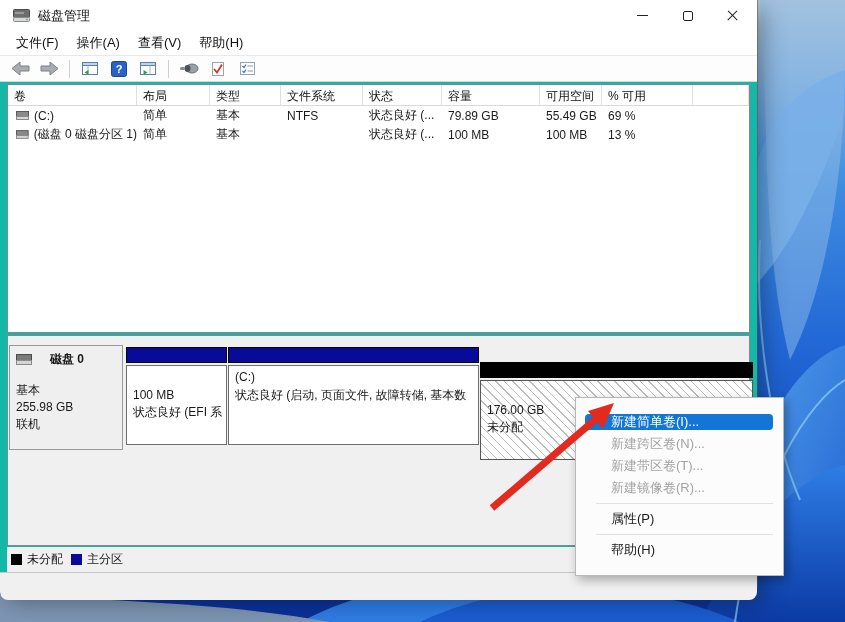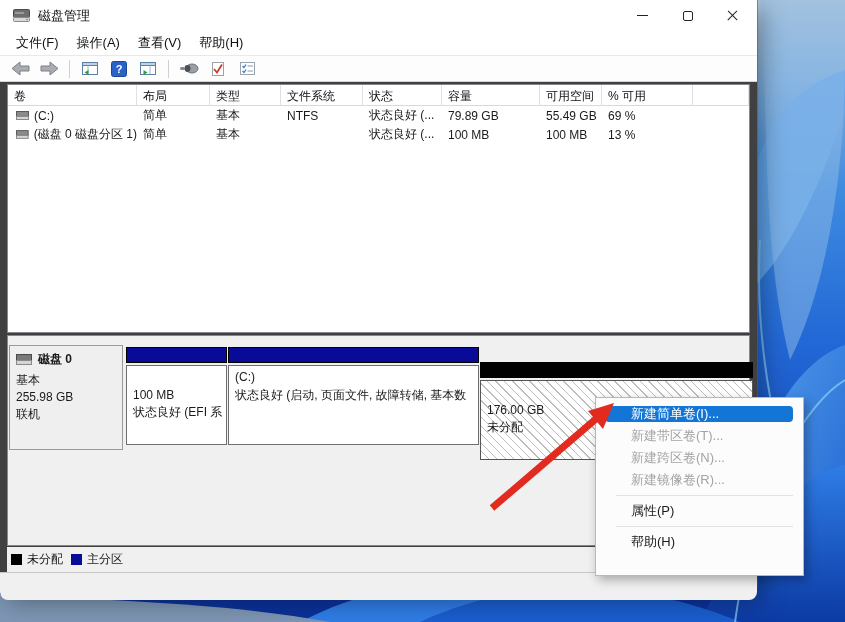--- a/index.html
+++ b/index.html
@@ -4,21 +4,21 @@
 <style>
   * { margin:0; padding:0; box-sizing:border-box; }
   html,body { width:845px; height:622px; overflow:hidden; }
   body { font-family:"Liberation Sans","DejaVu Sans",sans-serif; font-size:12px; color:#1a1a1a; }
   .screen { position:relative; width:845px; height:622px; overflow:hidden; background:#0a2f96; }
 
   
   .wallpaper { position:absolute; inset:0; z-index:0; }
 
   
-  .window { position:absolute; left:0; top:0; width:757px; height:592px; background:#404040;
+  .window { position:absolute; left:0; top:0; width:757px; height:592px; background:#14b8a6;
             z-index:1; border-radius:0 0 8px 8px;
             box-shadow:0 0 0 1px rgba(90,90,90,.55), 6px 10px 24px rgba(0,0,0,.35);padding-left:16px; }
 
   .titlebar { position:absolute; left:0; top:0; width:100%; height:31px; background:#fff;
               display:flex; align-items:center; border-radius:0; }
   .title-icon { margin-left:13px; width:17px; height:15px; }
   .title-text { margin-left:8px; font-size:13px; color:#111; }
   .win-controls { position:absolute; right:2px; top:0; height:31px; display:flex; }
   .ctl { width:45px; height:31px; display:flex; align-items:center; justify-content:center; cursor:default; }
   .glyph-min { width:11px; height:1px; background:#222; }
@@ -47,21 +47,21 @@
            font-size:12px; color:#111; white-space:nowrap; overflow:hidden; background:#fff; }
   .vt-row { height:19px; align-items:center; }
   .bcell { padding-left:6px; white-space:nowrap; overflow:hidden; font-size:12px; }
   .vol-cell { display:flex; align-items:center; gap:5px; padding-left:8px; }
 
   
   .bottom-pane { position:absolute; left:7px; top:335px; width:743px; height:211px; background:#f0f0f0;
                  border:1px solid #828790; }
   .disk-info { position:absolute; left:1px; top:9px; width:114px; height:105px; background:#efefef;
                border:1px solid #9a9a9a; padding:5px 6px; line-height:17px; font-size:12px; }
-  .disk-title { display:flex; align-items:center; gap:6px; font-weight:bold; margin-bottom:4px; }
+  .disk-title { display:flex; align-items:center; gap:18px; font-weight:bold; margin-bottom:14px; }
   .part { position:absolute; top:11px; height:102px; }
   .p1 { left:118px; width:101px; }
   .p2 { left:220px; width:251px; }
   .p3 { left:472px; width:273px;margin-top:15px; }
   .pbar { height:16px; border:1px solid #000; }
   .pbody { margin-top:2px; height:80px; background:#fff; border:1px solid #6e6e6e;
            padding:3px 6px; font-size:12px; line-height:17.5px; overflow:hidden; white-space:nowrap; }
   .pbody.hatch { background:repeating-linear-gradient(45deg,#ffffff 0px,#ffffff 5px,#bdbdbd 5px,#bdbdbd 6px);
                  border:1px solid #555; }
   .pline { height:17.5px; }
@@ -69,21 +69,21 @@
   .legend { position:absolute; left:7px; top:547px; width:743px; height:25px; background:#f0f0f0;
             display:flex; align-items:center; gap:8px; padding-left:4px; }
   .lg-item { display:flex; align-items:center; gap:5px; font-size:12px; }
   .lg-sq { width:11px; height:11px; display:inline-block; }
   .bottom-strip { position:absolute; left:0px; top:572px; width:757px; height:28px; background:#f0f0f0;
                   border-top:1px solid #c6c6c6; border-radius:0 0 8px 8px; }
 
   
   .ctx-menu { position:absolute; left:575px; top:397px; width:209px; height:179px; background:#fcfcfc;
               border:1px solid #b8b8b8; box-shadow:3px 4px 10px rgba(0,0,0,.3); z-index:3;
-              padding-top:5px;margin-left:20px; }
+              padding-top:13px; }
   .mi { height:22px; display:flex; align-items:center; padding-left:35px; font-size:13px; color:#1a1a1a; white-space:nowrap; }
   .mi.disabled { color:#a3a3a3; }
   .mi.highlight { height:16px; margin:3px 10px 3px 9px; padding-left:26px; border-radius:4px; color:#fff; }
   .msep { height:1px; background:#e1e1e1; margin:4px 10px 4px 20px; }
 
   .arrow-layer { position:absolute; inset:0; z-index:4; pointer-events:none; }
 
   .watermark { position:absolute; right:12px; top:576px; z-index:5; font-size:26px; font-weight:bold;
                color:#ffffff; letter-spacing:1px; white-space:nowrap;
                text-shadow:0 1px 4px rgba(10,20,70,.6), 0 0 2px rgba(10,20,70,.5); }
@@ -316,22 +316,22 @@
         <span class="lg-sq" style="background-color: rgb(10, 10, 153);"></span>
         <span>主分区</span>
       </span>
     </div>
 
     <div class="bottom-strip"></div>
   </div>
 
   <div class="ctx-menu">
     <div class="mi highlight" style="background-color: rgb(19, 118, 214);">新建简单卷(I)...</div>
+    <div class="mi disabled">新建跨区卷(N)...</div>
     <div class="mi disabled">新建带区卷(T)...</div>
-    <div class="mi disabled">新建跨区卷(N)...</div>
     <div class="mi disabled">新建镜像卷(R)...</div>
     <div class="msep"></div>
     <div class="mi">属性(P)</div>
     <div class="msep"></div>
     <div class="mi">帮助(H)</div>
   </div>
 
   <svg class="arrow-layer" viewBox="0 0 845 622">
     <line x1="492" y1="508" x2="597" y2="418" stroke="#e22b1e" stroke-width="7"></line>
     <polygon points="614,403 603,429 588,411" fill="#e22b1e"></polygon>

